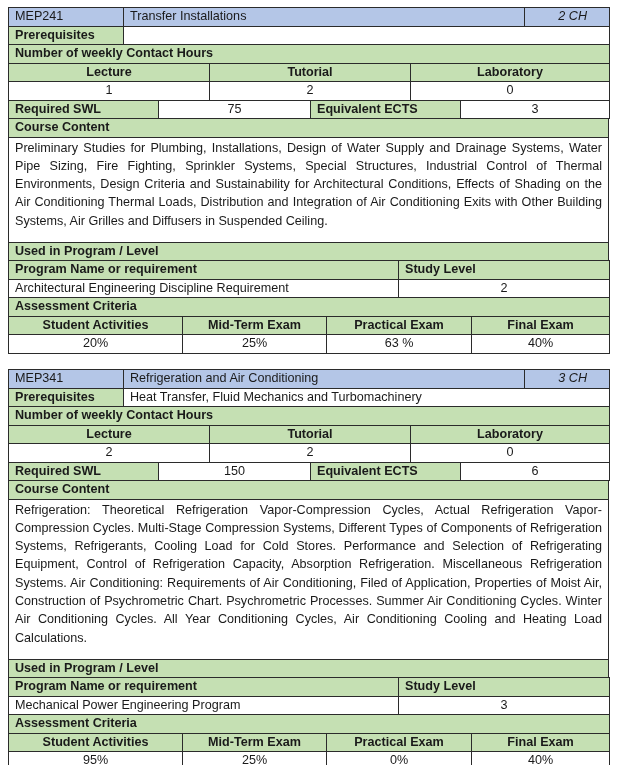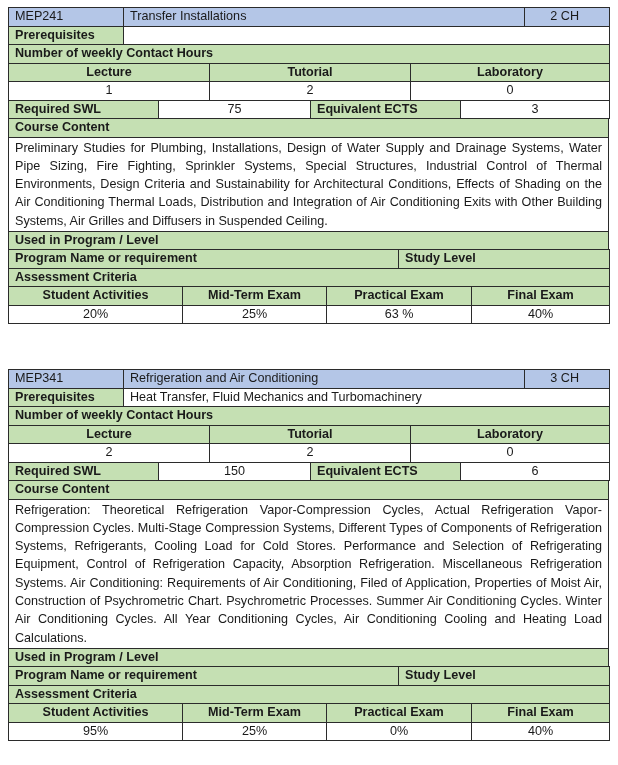--- a/index.html
+++ b/index.html
@@ -6,22 +6,22 @@
     body { width: 618px; height: 765px; position: relative; font-family: "Liberation Sans", "DejaVu Sans", sans-serif; color: #1a1a1a; }
     .course { position: absolute; left: 8px; width: 481px; }
     .course.c1 { top: 7px; }
     .course.c2 { top: 369px; }
     table { border-collapse: collapse; width: 601px; table-layout: fixed; }
     td { border: 1px solid #2b2b2b; padding: 0 6px; font-size: 12.6px; line-height: 17.5px; height: 17.5px; white-space: nowrap; overflow: hidden; }
     td.blue { background: #b4c6e7; }
     td.green { background: #c5e0b3; font-weight: bold; }
     td.white { background: #ffffff; }
     td.center { text-align: center; }
-    td.right { text-align: right; padding-right: 30px; }
-    td.para { white-space: normal; text-align: justify; line-height: 18.3px; padding: 1px 6px 1px 6px; height: auto; }
+    td.right { text-align: right; padding-right: 22px; font-style: italic; }
+    td.para { white-space: normal; text-align: justify; line-height: 18.3px; padding: 1px 6px 12px 6px; height: auto; }
   </style>
 </head>
 <body>
 
 <div class="course c1">
   <table>
     <colgroup>
         <col style="width:115px">
         <col style="width:401px">
         <col style="width:85px">
@@ -100,20 +100,24 @@
   <table style="margin-top:-1px">
     <colgroup>
         <col style="width:390px">
         <col style="width:211px">
       </colgroup>
     <tbody>
         <tr>
       <td class="green">Program Name or requirement</td>
       <td class="green">Study Level</td>
     </tr>
+    <tr>
+      <td class="white">Architectural Engineering Discipline Requirement</td>
+      <td class="white center">2</td>
+    </tr>
   </tbody>
     </table>
   <table style="margin-top:-1px">
     <colgroup>
         <col style="width:174px">
         <col style="width:144px">
         <col style="width:145px">
         <col style="width:138px">
       </colgroup>
     <tbody>
@@ -217,20 +221,24 @@
   <table style="margin-top:-1px">
     <colgroup>
         <col style="width:390px">
         <col style="width:211px">
       </colgroup>
     <tbody>
         <tr>
       <td class="green">Program Name or requirement</td>
       <td class="green">Study Level</td>
     </tr>
+    <tr>
+      <td class="white">Mechanical Power Engineering Program</td>
+      <td class="white center">3</td>
+    </tr>
   </tbody>
     </table>
   <table style="margin-top:-1px">
     <colgroup>
         <col style="width:174px">
         <col style="width:144px">
         <col style="width:145px">
         <col style="width:138px">
       </colgroup>
     <tbody>

